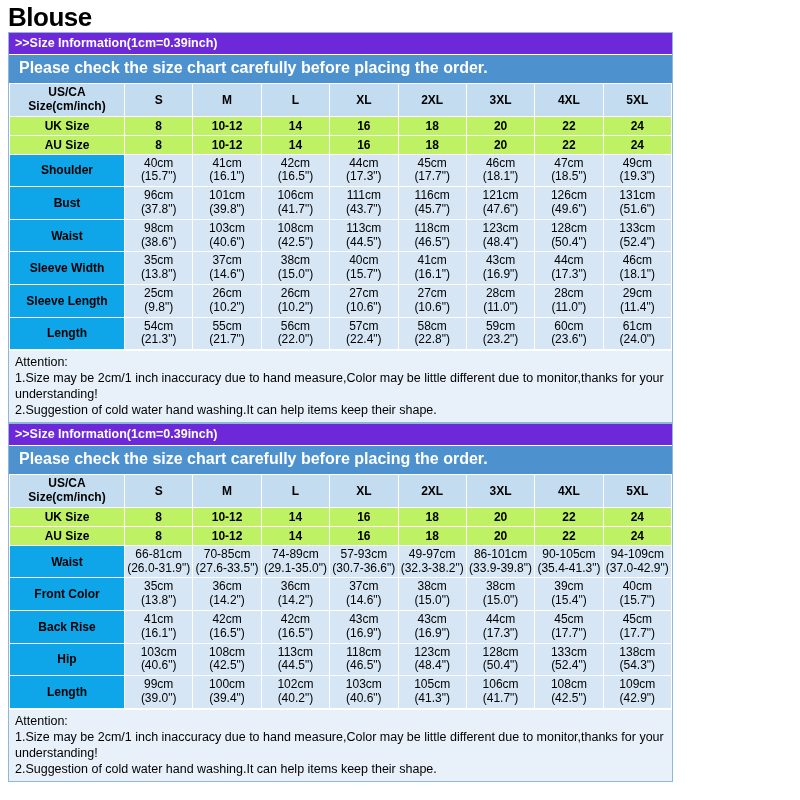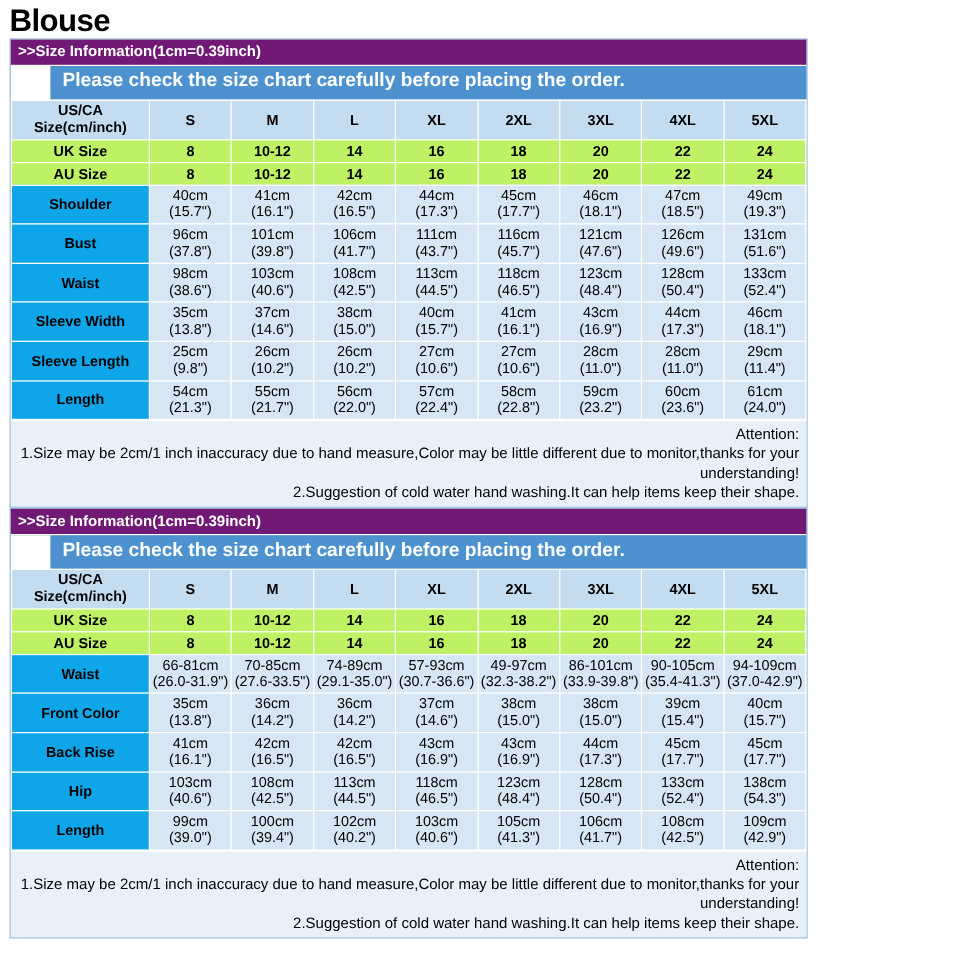--- a/index.html
+++ b/index.html
@@ -26,34 +26,33 @@
     line-height: 1.0;
     padding: 4px 0 2px 8px;
     letter-spacing: -0.5px;
   }
   .chart {
     margin: 0 6px 0 8px;
     border: 1px solid #8fb8d8;
     box-sizing: border-box;
   }
   .banner {
-    background: #701a75;
+    background: #6d28d9;
     color: #ffffff;
     font-weight: bold;
     padding: 3px 6px 4px 6px;
     font-size: 12.5px;
     border-bottom: 1px solid #ffffff;
   }
   .banner2 {
     background: #4d92cf;
     color: #ffffff;
     font-weight: bold;
     padding: 4px 6px 6px 10px;
     font-size: 16px;
-    margin-left: 33px;
   }
   table.size {
     border-collapse: collapse;
     width: 100%;
     table-layout: fixed;
     font-size: 12px;
   }
   table.size td {
     border: 1px solid #ffffff;
     text-align: center;
@@ -75,21 +74,21 @@
   }
   .cellmain { display: block; line-height: 1.15; }
   .cellsub { display: block; line-height: 1.15; }
   .attention {
     background: #e8f1fa;
     border-top: 1px solid #ffffff;
     padding: 3px 6px 4px 6px;
     font-size: 12.5px;
     line-height: 1.28;
   }
-  .attention div { margin: 0; text-align: right; }
+  .attention div { margin: 0; }
   .b-col1 { width: 112px; }
 </style>
 </head>
 <body>
 
 <div class="page">
 
   <div>
     <div class="section-title">Blouse</div>
     <div class="chart">

